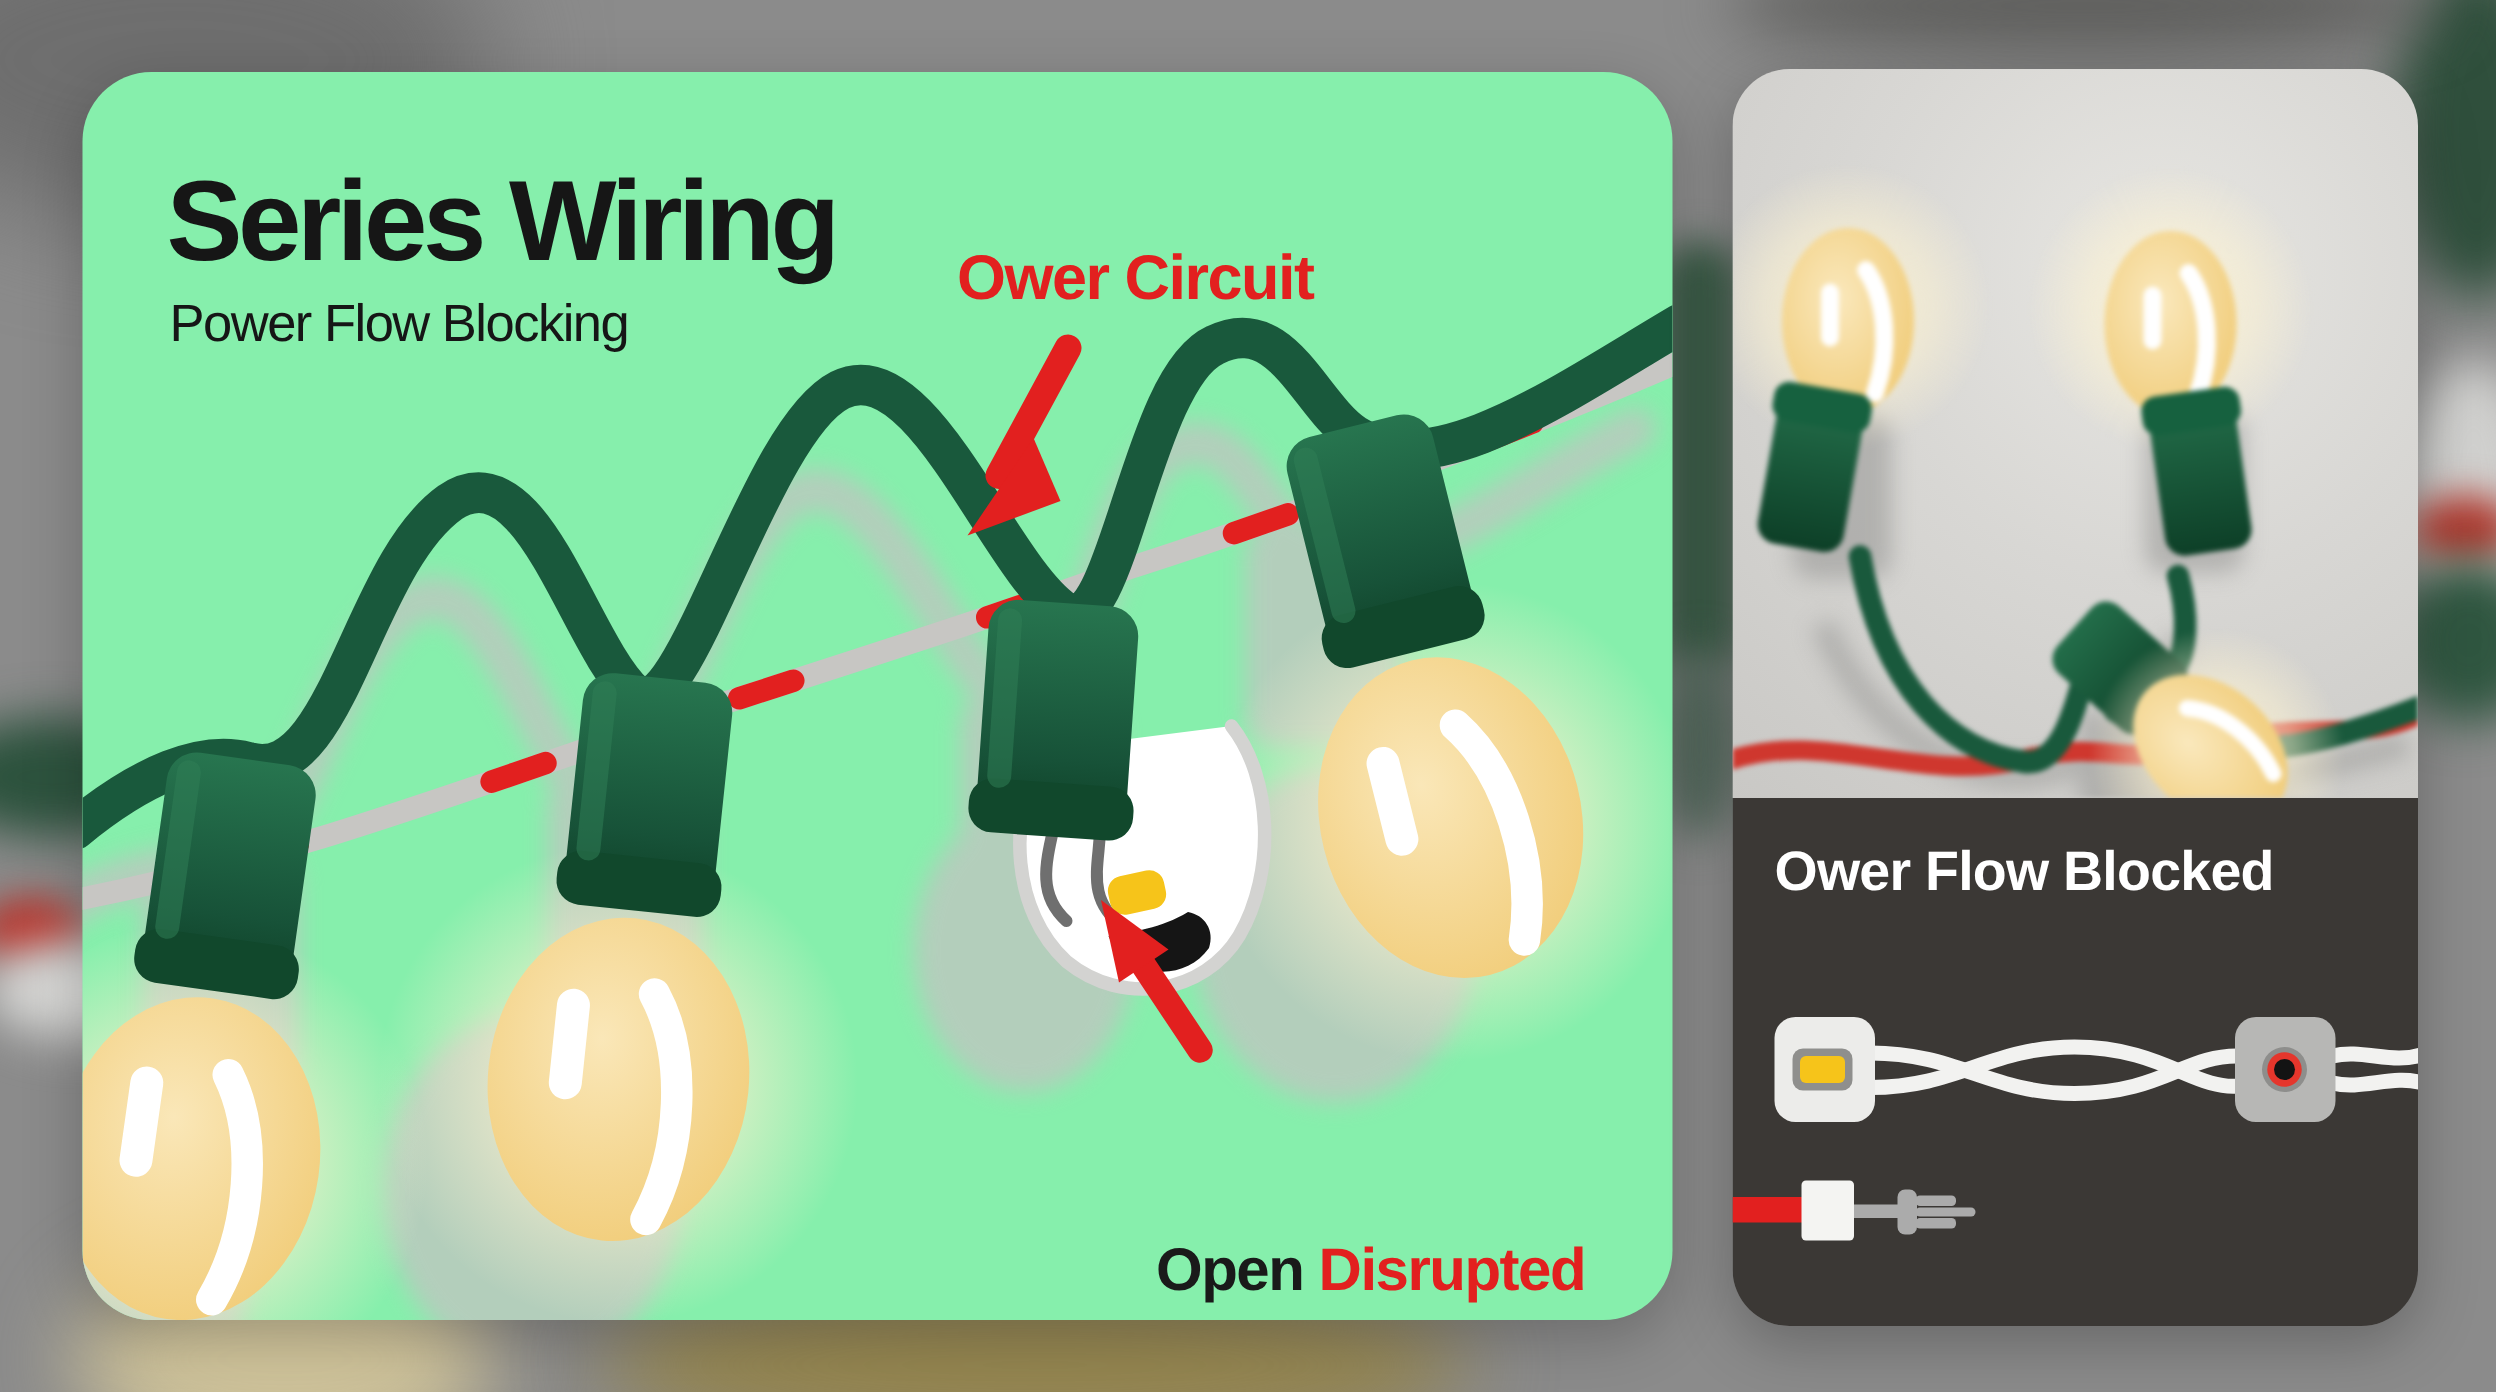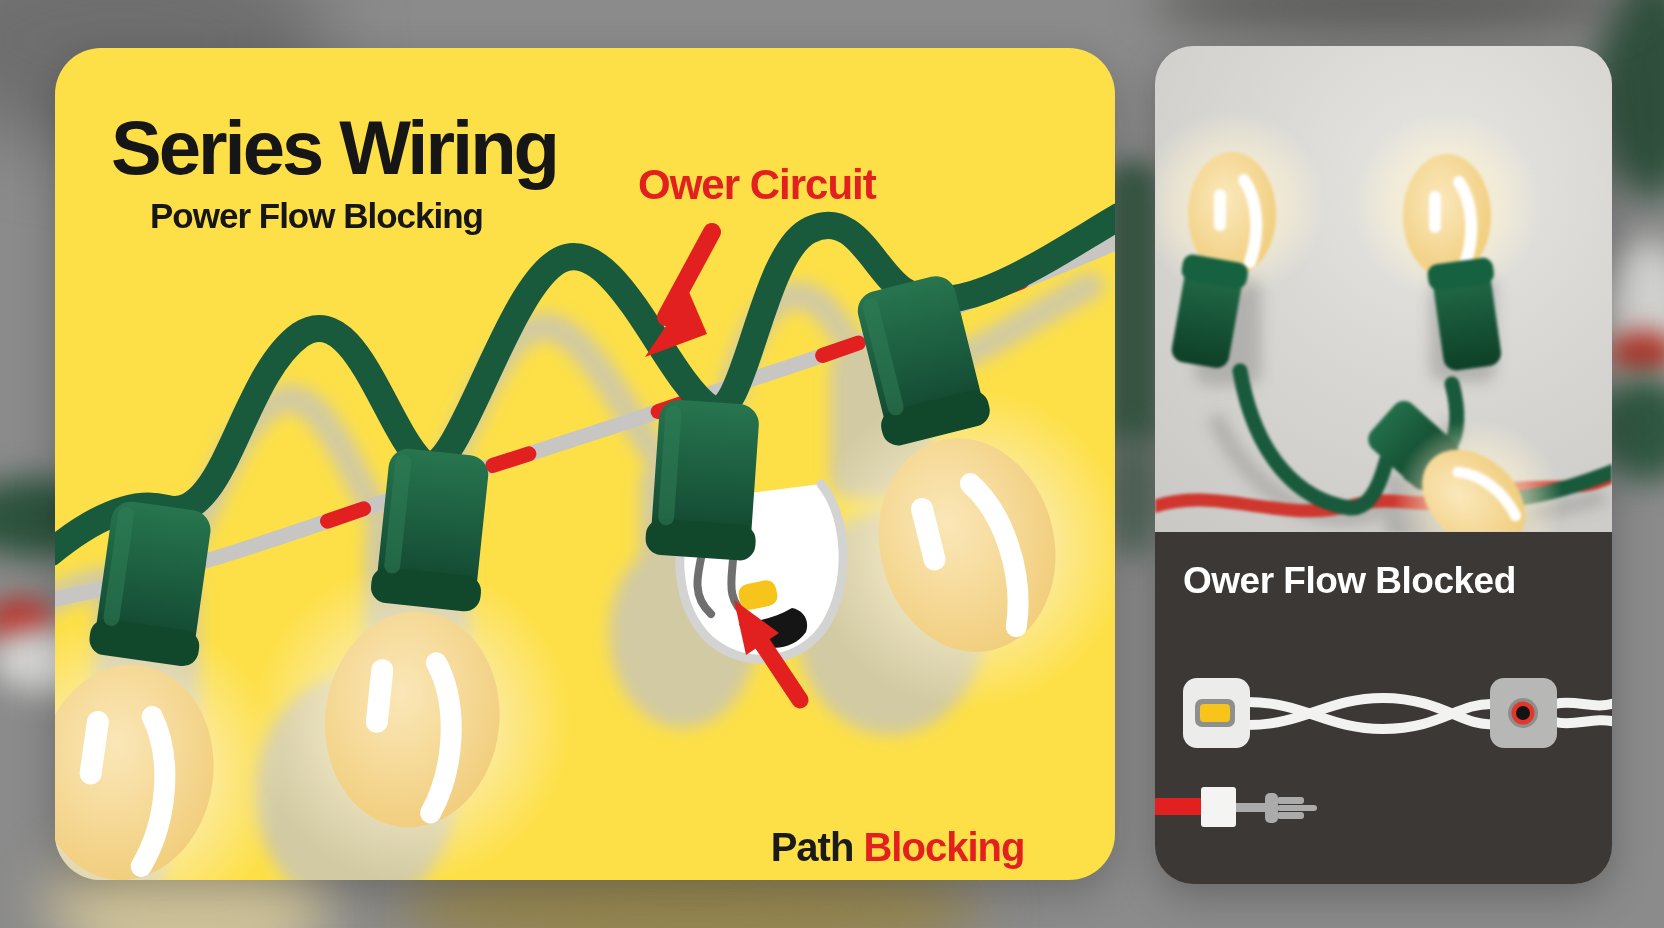--- a/index.html
+++ b/index.html
@@ -10,27 +10,27 @@
     --panel-light:#d8d7d4;
     --filament-yellow:#f6c41a;
   }
   *{margin:0;padding:0;box-sizing:border-box;}
   html,body{width:1664px;height:928px;background:#8b8b8b;overflow:hidden;
     font-family:"Liberation Sans","DejaVu Sans",sans-serif;}
   #stage{position:relative;width:1664px;height:928px;background:#8b8b8b;overflow:hidden;}
   .blob{position:absolute;filter:blur(16px);border-radius:50%;}
   
   #main-card{position:absolute;left:55px;top:48px;width:1060px;height:832px;
-    background:#fde047;border-radius:46px;overflow:hidden;
+    background:#86efac;border-radius:46px;overflow:hidden;
     box-shadow:0 12px 40px rgba(0,0,0,.22);padding-left:36px;}
   #main-card svg{position:absolute;left:0;top:0;}
   .title{position:absolute;left:56px;top:62px;font-size:76px;font-weight:800;
     letter-spacing:-3px;color:#161616;line-height:1;}
-  .subtitle{position:absolute;left:58px;top:150px;font-size:35px;font-weight:700;
-    letter-spacing:-1px;color:#161616;line-height:1;margin-left:37px;}
+  .subtitle{position:absolute;left:58px;top:150px;font-size:35px;font-weight:400;
+    letter-spacing:-1px;color:#161616;line-height:1;}
   .open-circuit{position:absolute;left:583px;top:116px;font-size:42px;font-weight:800;
     letter-spacing:-1px;color:var(--accent-red);line-height:1;}
   .current-flow{position:absolute;left:655px;top:648px;font-size:40px;font-weight:800;
     letter-spacing:-1px;color:#1a1a1a;line-height:1.08;white-space:pre-wrap;}
   .current-flow .hl{color:var(--accent-red);}
   
   #side-panel{position:absolute;left:1155px;top:46px;width:457px;height:838px;
     border-radius:38px;overflow:hidden;box-shadow:0 12px 40px rgba(0,0,0,.25);}
   #panel-top{position:relative;width:457px;height:486px;
     background:radial-gradient(circle at 62% 28%, #e7e6e2 0%, var(--panel-light) 45%, #c9c8c5 100%);}
@@ -147,21 +147,21 @@
         <path d="M745,652 L707,595" stroke="var(--accent-red)" stroke-width="17" stroke-linecap="round"></path>
         <polygon points="679,552 691,607 724,585"></polygon>
       </g>
     </svg>
 
     <div class="title">Series Wiring</div>
     <div class="subtitle">Power Flow Blocking</div>
     <div class="open-circuit">Ower Circuit</div>
     <div class="current-flow">
       <br>
-      <span>Path </span><span class="hl">Blocking</span>
+      <span>Open </span><span class="hl">Disrupted</span>
     </div>
   </div>
 
   <div id="side-panel">
 
     <div id="panel-top">
       <svg width="457" height="486" viewBox="0 0 457 486">
         <defs>
           <radialGradient id="pGlow" cx="50%" cy="50%" r="50%">
             <stop offset="0%" stop-color="#fdf3d2" stop-opacity="0.95"></stop>

